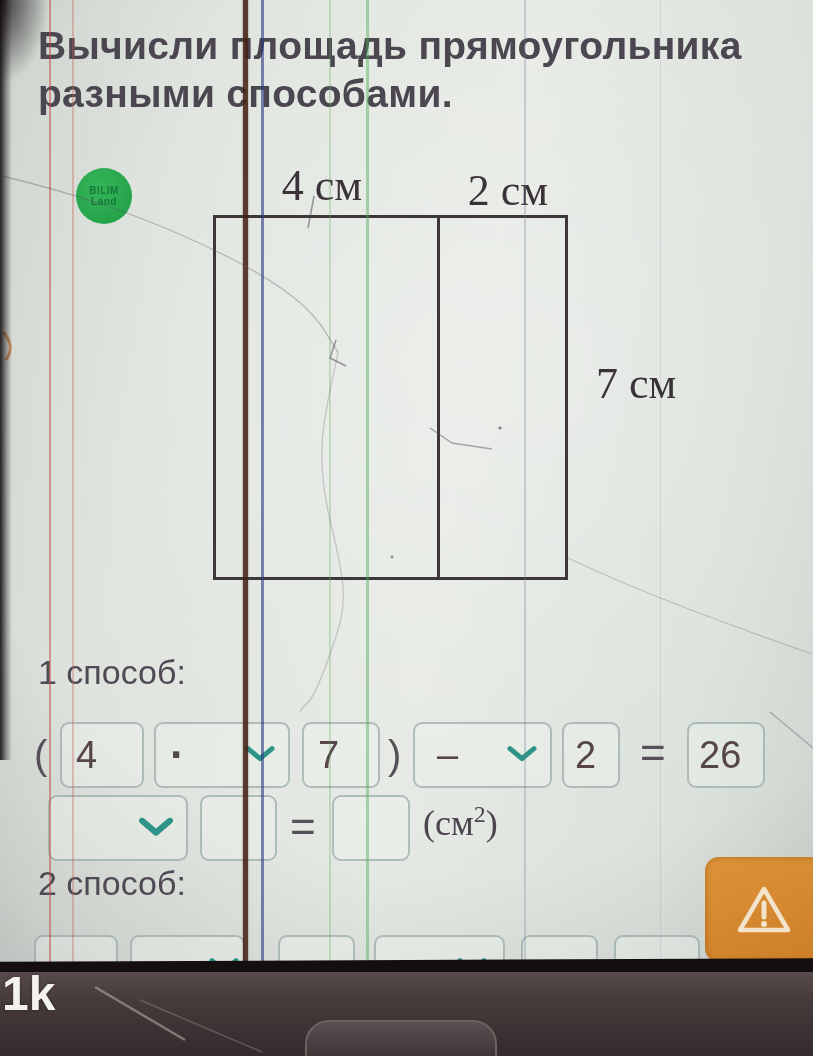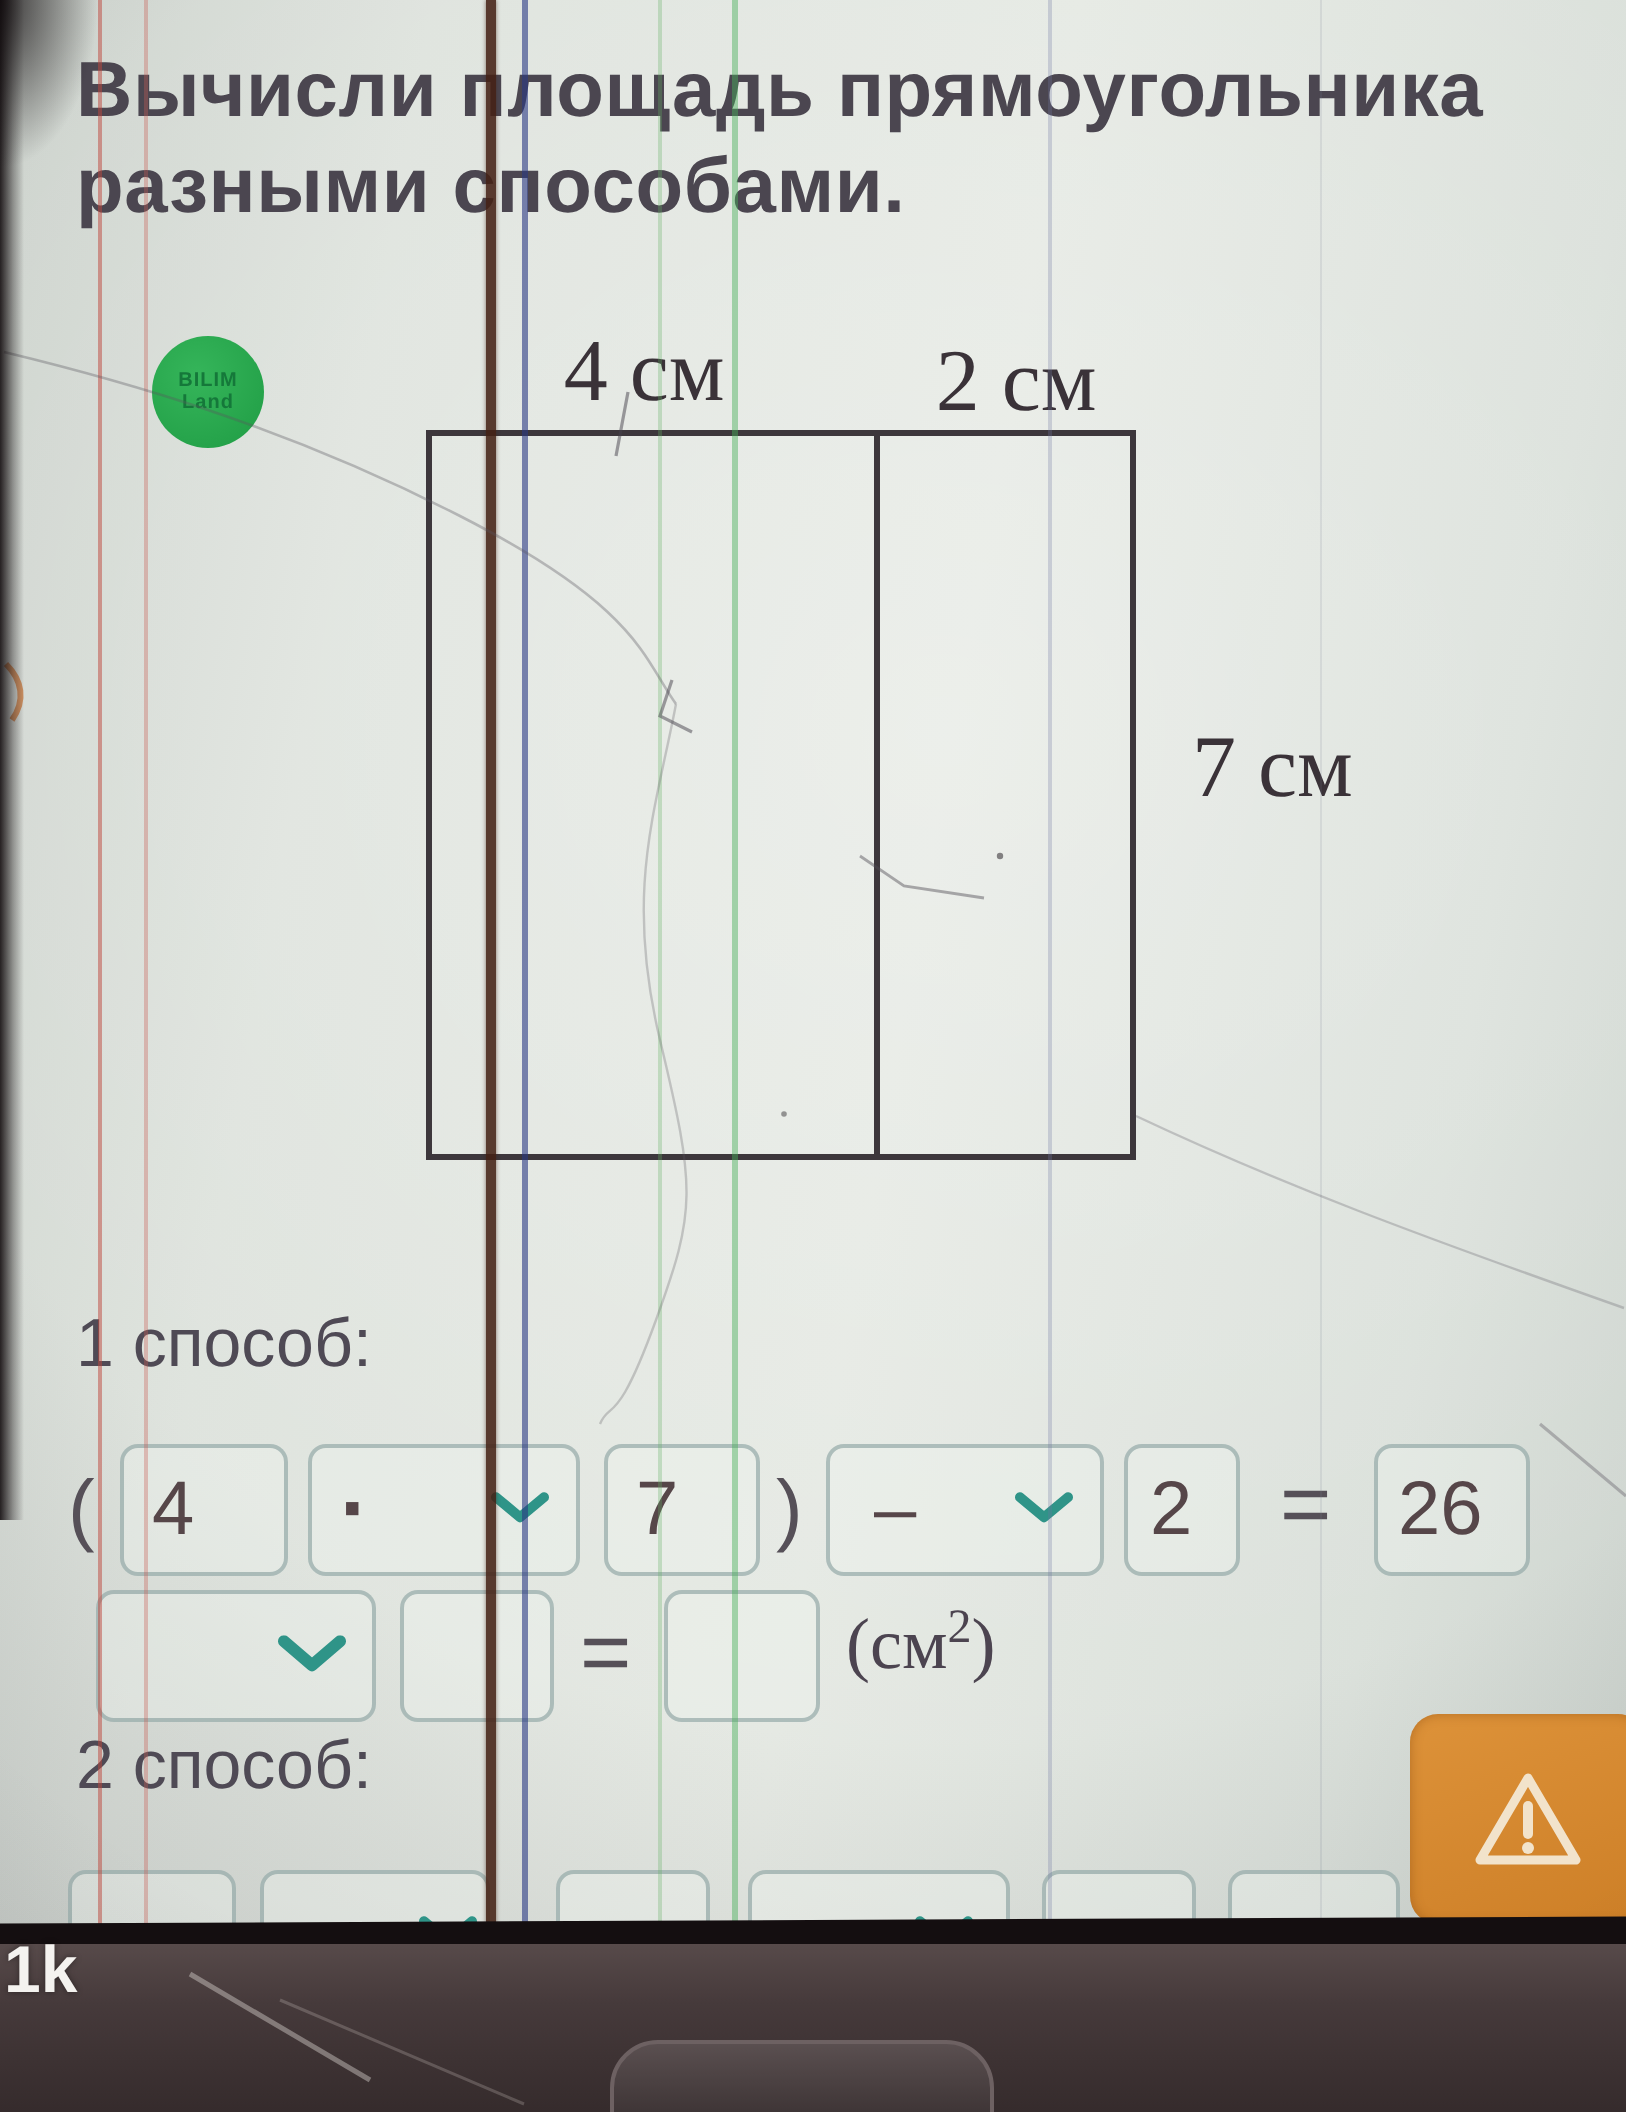--- a/index.html
+++ b/index.html
@@ -51,21 +51,21 @@
   
   .warn{position:absolute;left:705px;top:857px;width:118px;height:105px;border-radius:14px;
     background:linear-gradient(160deg,#dd9239,#cd7f27);display:flex;align-items:center;justify-content:center;
     box-shadow:inset 0 0 6px rgba(120,60,10,0.4);}
   
   .screen-edge{position:absolute;left:-4px;top:960px;width:821px;height:15px;background:#140e10;transform:rotate(-0.25deg);}
   .bezel{position:absolute;left:0;top:972px;width:813px;height:84px;
     background:linear-gradient(180deg,#574a4a 0%,#463a3b 35%,#352b2c 100%);}
   .home-btn{position:absolute;left:305px;top:1020px;width:192px;height:60px;border-radius:24px;
     border:2px solid #6d6162;background:linear-gradient(180deg,#5a4f50,#2d2526);box-sizing:border-box;}
-  .watermark{position:absolute;left:2px;top:966px;color:#f4f2ef;font-size:33px;font-weight:bold;
+  .watermark{position:absolute;left:2px;top:966px;color:#f4f2ef;font-size:48px;font-weight:bold;
     text-shadow:0 0 3px rgba(0,0,0,0.4);}
 </style>
 </head>
 <body>
 
 <div class="device">
 
   <div class="screen">
 
     <div class="title">

